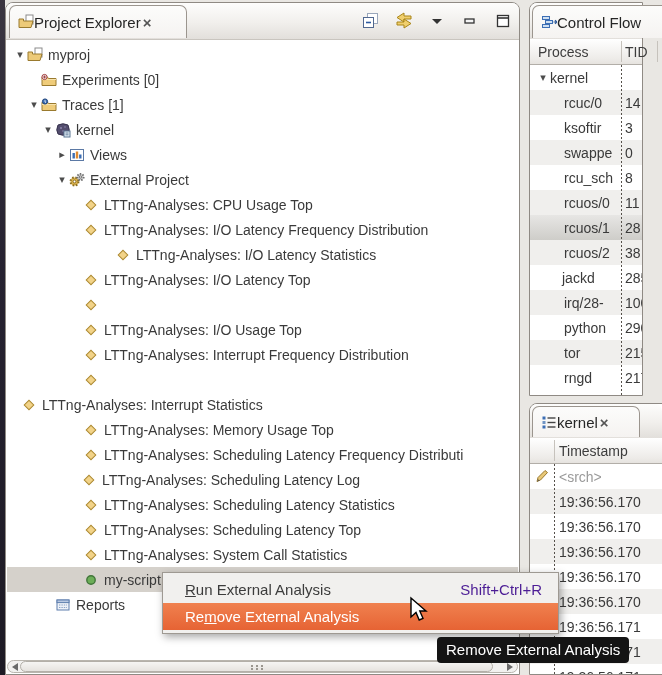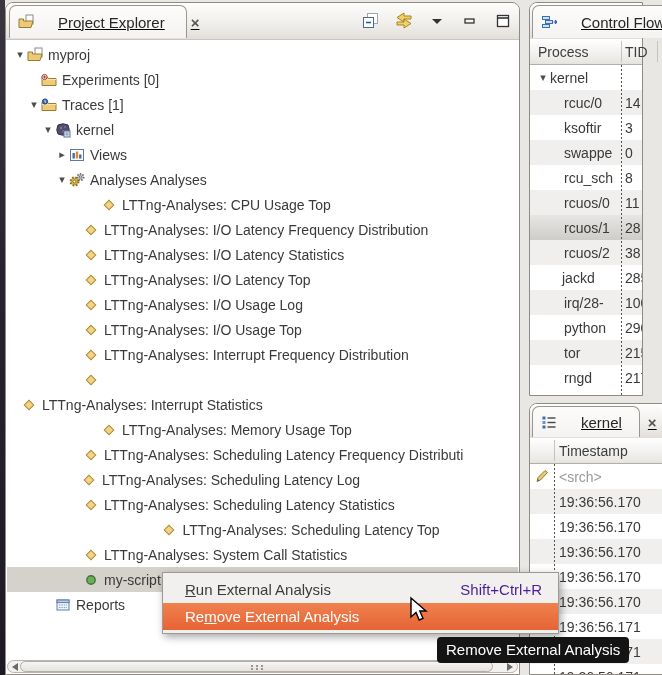--- a/index.html
+++ b/index.html
@@ -12,21 +12,21 @@
   .desktop-strip{position:absolute;left:0;top:0;width:5px;height:675px;
     background:linear-gradient(180deg,#3a3540 0%,#262231 40%,#1d1a24 100%);}
   
   .panel{position:absolute;background:#fff;border:1px solid #8f8a84;box-sizing:border-box;}
   .tabbar{position:absolute;left:0;top:0;right:0;height:36px;
     background:linear-gradient(180deg,#fdfdfc 0%,#f1efec 55%,#e2dfdb 100%);
     border-bottom:1px solid #c9c5bf;border-radius:7px 7px 0 0;}
   .tab{position:absolute;top:2px;height:33px;box-sizing:border-box;
     background:linear-gradient(180deg,#fcfcfb, #f5f3f1);
     border:1px solid #9b958e;border-bottom:none;border-radius:7px 7px 0 0;
-    display:flex;align-items:center;padding:0 8px;gap:24px;text-decoration:underline;}
+    display:flex;align-items:center;padding:0 8px;gap:0;}
   .tlabel{font-size:15px;color:#262626;white-space:nowrap;}
   .tclose{font-size:15px;font-weight:bold;color:#555;margin-left:2px;cursor:default;line-height:1;}
   .ticon{display:inline-flex;width:16px;height:16px;flex:none;}
   .ticon svg,.icon svg{display:block;}
   
   .left-panel{left:5px;top:2px;width:515px;height:673px;border-radius:8px 8px 0 0;}
   .left-panel .tab{left:3px;width:178px;}
   .toolbar{position:absolute;right:6px;top:6px;height:24px;display:flex;align-items:center;gap:13px;}
   .tbtn{width:20px;height:20px;display:inline-flex;align-items:center;justify-content:center;}
   .tree{position:absolute;left:1px;right:1px;top:37px;bottom:15px;background:#fff;overflow:hidden;padding-top:2px;}
@@ -205,41 +205,41 @@
       <div class="tree-row" style="padding-left: 48px;">
         <span class="expander">▾</span>
         <span class="icon">
           <svg width="16" height="16" viewBox="0 0 16 16">
     <circle cx="5.5" cy="9.5" r="4" fill="#d8b04c" stroke="#8a6d20" stroke-width="2" stroke-dasharray="1.6 1.6"></circle>
     <circle cx="5.5" cy="9.5" r="1.4" fill="#fff" stroke="#8a6d20"></circle>
     <circle cx="11.5" cy="5" r="3.2" fill="#c9c9c9" stroke="#6f6f6f" stroke-width="1.8" stroke-dasharray="1.4 1.4"></circle>
     <circle cx="11.5" cy="5" r="1.1" fill="#fff" stroke="#6f6f6f"></circle>
           </svg>
         </span>
-        <span class="tree-label">Analyses Analyses</span>
-      </div>
-      <div class="tree-row" style="padding-left: 80px;">
+        <span class="tree-label">External Project</span>
+      </div>
+      <div class="tree-row" style="padding-left: 62px;">
         <span class="expander"></span>
         <span class="icon">
           <svg width="16" height="16" viewBox="0 0 16 16">
             <rect x="4.6" y="4.6" width="6.8" height="6.8" transform="rotate(45 8 8)" fill="#f2d388" stroke="#ad8a33"></rect>
           </svg>
         </span>
         <span class="tree-label">LTTng-Analyses: CPU Usage Top</span>
       </div>
       <div class="tree-row" style="padding-left: 62px;">
         <span class="expander"></span>
         <span class="icon">
           <svg width="16" height="16" viewBox="0 0 16 16">
             <rect x="4.6" y="4.6" width="6.8" height="6.8" transform="rotate(45 8 8)" fill="#f2d388" stroke="#ad8a33"></rect>
           </svg>
         </span>
         <span class="tree-label">LTTng-Analyses: I/O Latency Frequency Distribution</span>
       </div>
-      <div class="tree-row" style="padding-left: 62px;">
+      <div class="tree-row" style="padding-left: 94px;">
         <span class="expander"></span>
         <span class="icon">
           <svg width="16" height="16" viewBox="0 0 16 16">
             <rect x="4.6" y="4.6" width="6.8" height="6.8" transform="rotate(45 8 8)" fill="#f2d388" stroke="#ad8a33"></rect>
           </svg>
         </span>
         <span class="tree-label">LTTng-Analyses: I/O Latency Statistics</span>
       </div>
       <div class="tree-row" style="padding-left: 62px;">
         <span class="expander"></span>
@@ -250,21 +250,20 @@
         </span>
         <span class="tree-label">LTTng-Analyses: I/O Latency Top</span>
       </div>
       <div class="tree-row" style="padding-left: 62px;">
         <span class="expander"></span>
         <span class="icon">
           <svg width="16" height="16" viewBox="0 0 16 16">
             <rect x="4.6" y="4.6" width="6.8" height="6.8" transform="rotate(45 8 8)" fill="#f2d388" stroke="#ad8a33"></rect>
           </svg>
         </span>
-        <span class="tree-label">LTTng-Analyses: I/O Usage Log</span>
       </div>
       <div class="tree-row" style="padding-left: 62px;">
         <span class="expander"></span>
         <span class="icon">
           <svg width="16" height="16" viewBox="0 0 16 16">
             <rect x="4.6" y="4.6" width="6.8" height="6.8" transform="rotate(45 8 8)" fill="#f2d388" stroke="#ad8a33"></rect>
           </svg>
         </span>
         <span class="tree-label">LTTng-Analyses: I/O Usage Top</span>
       </div>
@@ -287,21 +286,21 @@
       </div>
       <div class="tree-row" style="">
         <span class="expander"></span>
         <span class="icon">
           <svg width="16" height="16" viewBox="0 0 16 16">
             <rect x="4.6" y="4.6" width="6.8" height="6.8" transform="rotate(45 8 8)" fill="#f2d388" stroke="#ad8a33"></rect>
           </svg>
         </span>
         <span class="tree-label">LTTng-Analyses: Interrupt Statistics</span>
       </div>
-      <div class="tree-row" style="padding-left: 80px; text-align: right;">
+      <div class="tree-row" style="padding-left: 62px; text-align: right;">
         <span class="expander"></span>
         <span class="icon">
           <svg width="16" height="16" viewBox="0 0 16 16">
             <rect x="4.6" y="4.6" width="6.8" height="6.8" transform="rotate(45 8 8)" fill="#f2d388" stroke="#ad8a33"></rect>
           </svg>
         </span>
         <span class="tree-label">LTTng-Analyses: Memory Usage Top</span>
       </div>
       <div class="tree-row" style="padding-left: 62px;">
         <span class="expander"></span>
@@ -323,21 +322,21 @@
       </div>
       <div class="tree-row" style="padding-left: 62px;">
         <span class="expander"></span>
         <span class="icon">
           <svg width="16" height="16" viewBox="0 0 16 16">
             <rect x="4.6" y="4.6" width="6.8" height="6.8" transform="rotate(45 8 8)" fill="#f2d388" stroke="#ad8a33"></rect>
           </svg>
         </span>
         <span class="tree-label">LTTng-Analyses: Scheduling Latency Statistics</span>
       </div>
-      <div class="tree-row" style="padding-left: 62px; justify-content: center;">
+      <div class="tree-row" style="padding-left: 62px;">
         <span class="expander"></span>
         <span class="icon">
           <svg width="16" height="16" viewBox="0 0 16 16">
             <rect x="4.6" y="4.6" width="6.8" height="6.8" transform="rotate(45 8 8)" fill="#f2d388" stroke="#ad8a33"></rect>
           </svg>
         </span>
         <span class="tree-label">LTTng-Analyses: Scheduling Latency Top</span>
       </div>
       <div class="tree-row" style="padding-left: 62px; align-items: center;">
         <span class="expander"></span>

